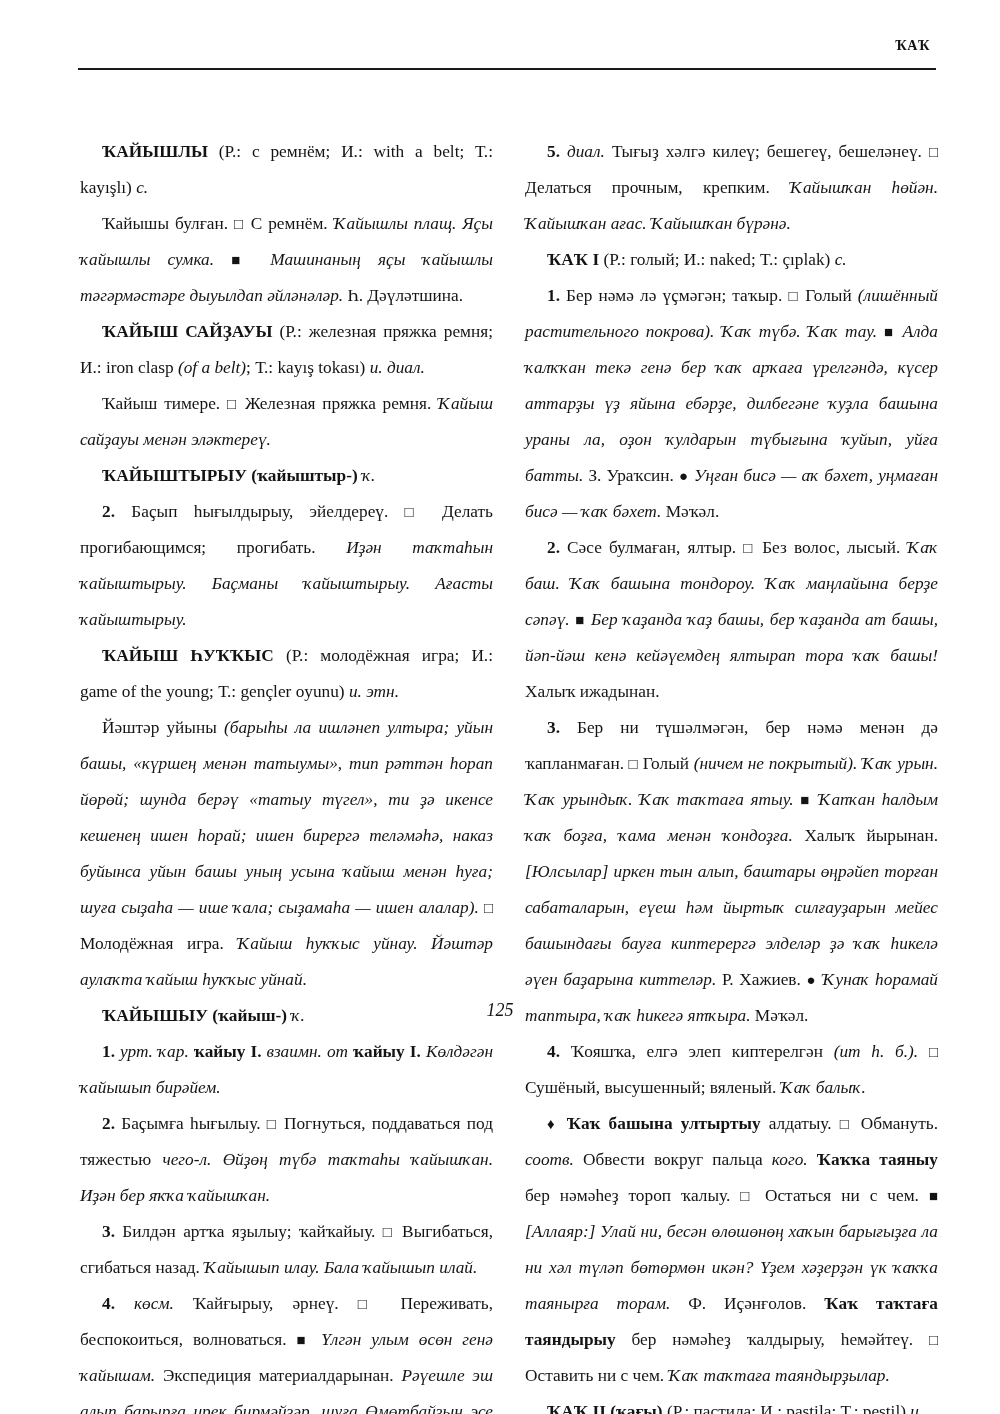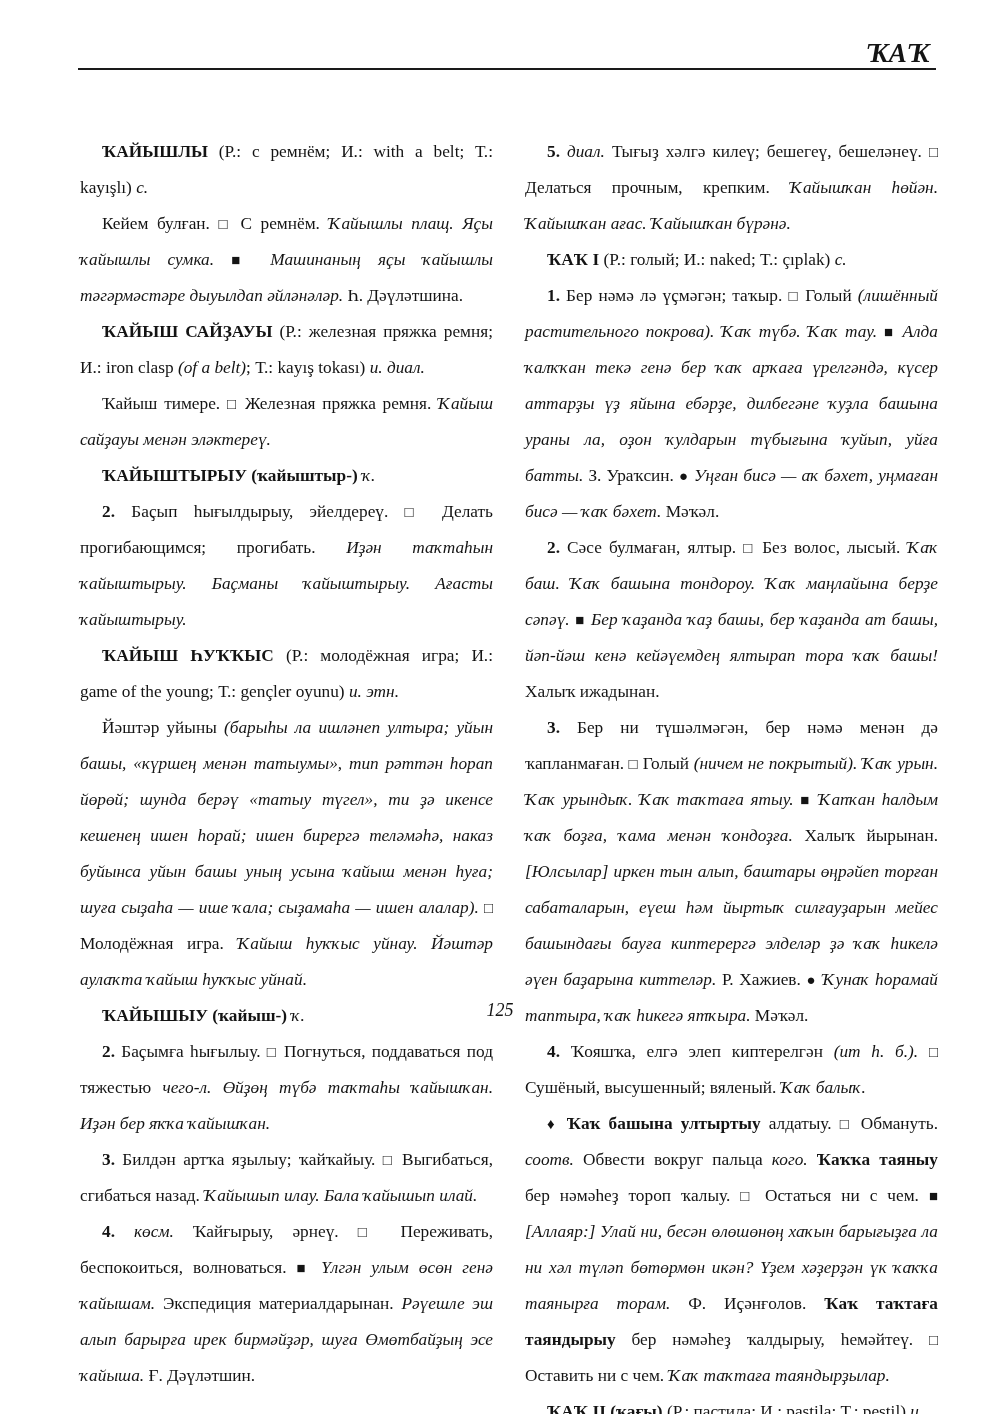--- a/index.html
+++ b/index.html
@@ -1,45 +1,46 @@
 <!DOCTYPE html>
 <html><head>
 <meta charset="utf-8">
 <style>
   html, body { margin: 0; padding: 0; background: #ffffff; }
   body { width: 1000px; height: 1414px; position: relative; overflow: hidden;
          font-family: "Liberation Serif", "DejaVu Serif", serif; color: #141414; }
-  .running-head { position: absolute; top: 38px; right: 70px; font-weight: bold; font-size: 27px; letter-spacing: 0.5px; font-style: italic; }
+  .running-head { position: absolute; top: 38px; right: 70px; font-weight: bold; font-size: 14px; letter-spacing: 0.5px; }
   .rule { position: absolute; top: 68px; left: 78px; width: 858px; height: 2px; background: #1a1a1a; }
   .col { position: absolute; top: 92px; width: 413px; font-size: 17.3px; line-height: 36px; text-align: justify; margin-top: 42px; }
   .col-left { left: 80px; }
   .col-right { left: 525px; }
   .p { margin: 0; text-indent: 22px; hyphens: manual; }
   .b { font-weight: bold; }
   .i { font-style: italic; }
   .sym { font-size: 15px; }
   .folio { position: absolute; top: 1000px; left: 0; width: 1000px; text-align: center; font-size: 18px; font-style: italic; }
 </style>
 </head>
 <body>
 
 <div>
   <div class="running-head">ҠАҠ</div>
   <div class="rule"></div>
 
   <div class="col col-left" id="col-left">
       <p class="p"><span class="b">ҠАЙЫШЛЫ</span><span> (Р.: с ремнём; И.: with a belt; Т.: kayışlı) </span><span class="i">с.</span></p>
-      <p class="p"><span>Кейем булған. </span><span class="sym">□</span><span> С ремнём. </span><span class="i">Ҡайышлы плащ. Яҫы ҡайышлы сумка.</span><span> </span><span class="sym">■</span><span class="i"> Машинаның яҫы ҡайышлы тәгәрмәстәре дыуылдап әйләнәләр.</span><span> Һ. Дәүләтшина.</span></p>
+      <p class="p"><span>Ҡайышы булған. </span><span class="sym">□</span><span> С ремнём. </span><span class="i">Ҡайышлы плащ. Яҫы ҡайышлы сумка.</span><span> </span><span class="sym">■</span><span class="i"> Машинаның яҫы ҡайышлы тәгәрмәстәре дыуылдап әйләнәләр.</span><span> Һ. Дәүләтшина.</span></p>
       <p class="p"><span class="b">ҠАЙЫШ САЙҘАУЫ</span><span> (Р.: железная пряжка ремня; И.: iron clasp </span><span class="i">(of a belt)</span><span>; Т.: kayış tokası) </span><span class="i">и. диал.</span></p>
       <p class="p"><span>Ҡайыш тимере. </span><span class="sym">□</span><span> Железная пряжка ремня. </span><span class="i">Ҡайыш сайҙауы менән эләктереү.</span></p>
       <p class="p"><span class="b">ҠАЙЫШТЫРЫУ (ҡайыштыр-)</span><span> </span><span class="i">ҡ.</span></p>
       <p class="p"><span class="b">2.</span><span> Баҫып һығылдырыу, эйелдереү. </span><span class="sym">□</span><span> Делать прогибающимся; прогибать. </span><span class="i">Иҙән таҡтаһын ҡайыштырыу. Баҫманы ҡайыштырыу. Ағасты ҡайыштырыу.</span></p>
       <p class="p"><span class="b">ҠАЙЫШ ҺУҠҠЫС</span><span> (Р.: молодёжная игра; И.: game of the young; Т.: gençler oyunu) </span><span class="i">и. этн.</span></p>
       <p class="p"><span>Йәштәр уйыны </span><span class="i">(барыһы ла ишләнеп ултыра; уйын башы, «күршең менән татыумы», тип рәттән һорап йөрөй; шунда берәү «татыу түгел», ти ҙә икенсе кешенең ишен һорай; ишен бирергә теләмәһә, наказ буйынса уйын башы уның усына ҡайыш менән һуға; шуға сыҙаһа — ише ҡала; сыҙамаһа — ишен алалар).</span><span> </span><span class="sym">□</span><span> Молодёжная игра. </span><span class="i">Ҡайыш һуҡҡыс уйнау. Йәштәр аулаҡта ҡайыш һуҡҡыс уйнай.</span></p>
       <p class="p"><span class="b">ҠАЙЫШЫУ (ҡайыш-)</span><span> </span><span class="i">ҡ.</span></p>
+      <p class="p"><span class="b">1.</span><span> </span><span class="i">урт. ҡар.</span><span> </span><span class="b">ҡайыу I.</span><span> </span><span class="i">взаимн. от</span><span> </span><span class="b">ҡайыу I.</span><span> </span><span class="i">Көлдәгән ҡайышып бирәйем.</span></p>
       <p class="p"><span class="b">2.</span><span> Баҫымға һығылыу. </span><span class="sym">□</span><span> Погнуться, поддаваться под тяжестью </span><span class="i">чего-л.</span><span> </span><span class="i">Өйҙөң түбә таҡтаһы ҡайышҡан. Иҙән бер яҡҡа ҡайышҡан.</span></p>
       <p class="p"><span class="b">3.</span><span> Билдән артҡа яҙылыу; ҡайҡайыу. </span><span class="sym">□</span><span> Выгибаться, сгибаться назад. </span><span class="i">Ҡайышып илау. Бала ҡайышып илай.</span></p>
       <p class="p"><span class="b">4.</span><span> </span><span class="i">көсм.</span><span> Ҡайғырыу, әрнеү. </span><span class="sym">□</span><span> Переживать, беспокоиться, волноваться. </span><span class="sym">■</span><span> </span><span class="i">Үлгән улым өсөн генә ҡайышам.</span><span> Экспедиция материалдарынан. </span><span class="i">Рәүешле эш алып барырға ирек бирмәйҙәр, шуға Өмөтбайҙың эсе ҡайыша.</span><span> Ғ. Дәүләтшин.</span></p>
     </div>
   <div class="col col-right" id="col-right">
       <p class="p"><span class="b">5.</span><span> </span><span class="i">диал.</span><span> Тығыҙ хәлгә килеү; бешегеү, бешеләнеү. </span><span class="sym">□</span><span> Делаться прочным, крепким. </span><span class="i">Ҡайышҡан һөйән. Ҡайышҡан ағас. Ҡайышҡан бүрәнә.</span></p>
       <p class="p"><span class="b">ҠАҠ I</span><span> (Р.: голый; И.: naked; Т.: çıplak) </span><span class="i">с.</span></p>
       <p class="p"><span class="b">1.</span><span> Бер нәмә лә үҫмәгән; таҡыр. </span><span class="sym">□</span><span> Голый </span><span class="i">(лишённый растительного покрова). Ҡаҡ түбә. Ҡаҡ тау.</span><span> </span><span class="sym">■</span><span> </span><span class="i">Алда ҡалҡҡан текә генә бер ҡаҡ арҡаға үрелгәндә, күсер аттарҙы үҙ яйына ебәрҙе, дилбегәне ҡуҙла башына ураны ла, оҙон ҡулдарын түбығына ҡуйып, уйға батты.</span><span> З. Ураҡсин. </span><span class="sym">●</span><span> </span><span class="i">Уңған бисә — аҡ бәхет, уңмаған бисә — ҡаҡ бәхет.</span><span> Мәҡәл.</span></p>
       <p class="p"><span class="b">2.</span><span> Сәсе булмаған, ялтыр. </span><span class="sym">□</span><span> Без волос, лысый. </span><span class="i">Ҡаҡ баш. Ҡаҡ башына тондороу. Ҡаҡ маңлайына берҙе сәпәү.</span><span> </span><span class="sym">■</span><span> </span><span class="i">Бер ҡаҙанда ҡаҙ башы, бер ҡаҙанда ат башы, йәп-йәш кенә кейәүемдең ялтырап тора ҡаҡ башы!</span><span> Халыҡ ижадынан.</span></p>
       <p class="p"><span class="b">3.</span><span> Бер ни түшәлмәгән, бер нәмә менән дә ҡапланмаған. </span><span class="sym">□</span><span> Голый </span><span class="i">(ничем не покрытый). Ҡаҡ урын. Ҡаҡ урындыҡ. Ҡаҡ таҡтаға ятыу.</span><span> </span><span class="sym">■</span><span> </span><span class="i">Ҡапҡан һалдым ҡаҡ боҙға, ҡама менән ҡондоҙға.</span><span> Халыҡ йырынан. </span><span class="i">[Юлсылар] иркен тын алып, баштары өңрәйеп торған сабаталарын, еүеш һәм йыртыҡ силғауҙарын мейес башындағы бауға киптерергә элделәр ҙә ҡаҡ һикелә әүен баҙарына киттеләр.</span><span> Р. Хажиев. </span><span class="sym">●</span><span> </span><span class="i">Ҡунаҡ һорамай таптыра, ҡаҡ һикегә ятҡыра.</span><span> Мәҡәл.</span></p>

